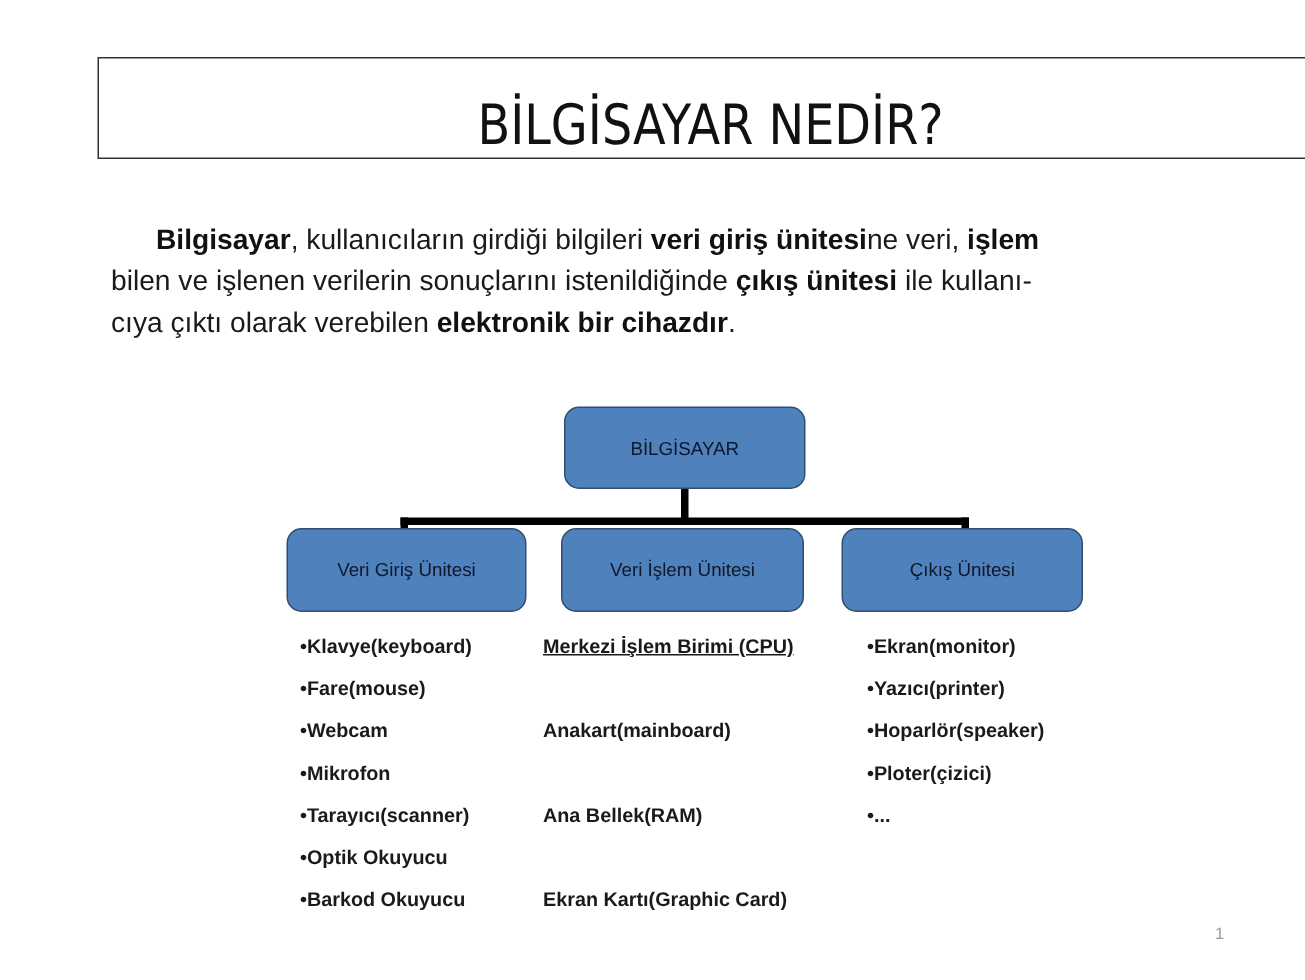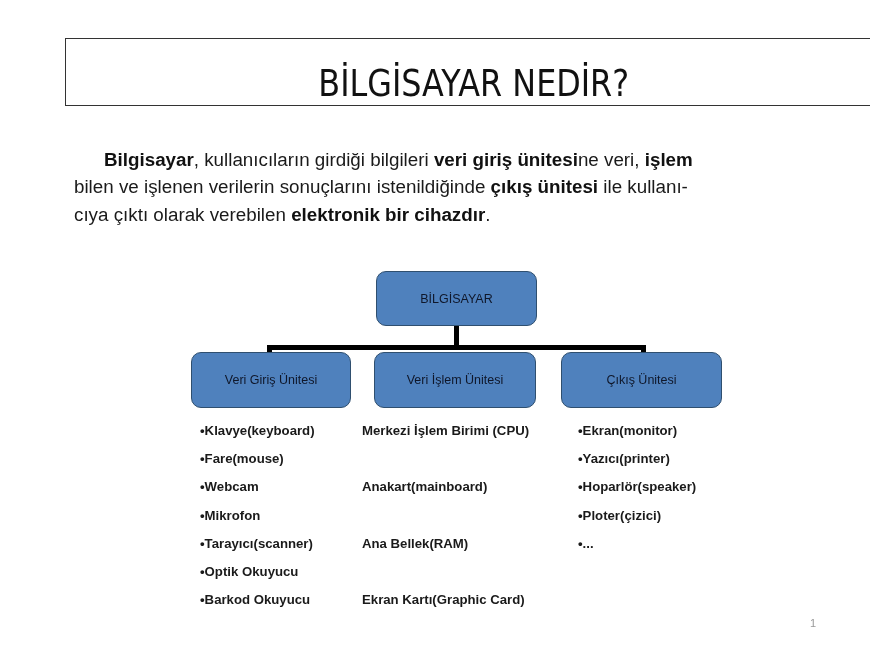--- a/index.html
+++ b/index.html
@@ -80,21 +80,21 @@
 <div class="col col-1" id="col-input">
     <div class="item" style="top: 0px;">•Klavye(keyboard)</div>
     <div class="item" style="top: 28.2px;">•Fare(mouse)</div>
     <div class="item" style="top: 56.4px;">•Webcam</div>
     <div class="item" style="top: 84.6px;">•Mikrofon</div>
     <div class="item" style="top: 112.8px;">•Tarayıcı(scanner)</div>
     <div class="item" style="top: 141px;">•Optik Okuyucu</div>
     <div class="item" style="top: 169.2px;">•Barkod Okuyucu</div>
   </div>
 <div class="col col-2" id="col-processing">
-    <div class="item" style="top: 0px;">Merkezi İşlem Birimi (CPU)</div>
+    <div class="item" style="top: 0px; text-decoration: underline;">Merkezi İşlem Birimi (CPU)</div>
     <div class="item" style="top: 56.4px;">Anakart(mainboard)</div>
     <div class="item" style="top: 112.8px;">Ana Bellek(RAM)</div>
     <div class="item" style="top: 169.2px;">Ekran Kartı(Graphic Card)</div>
   </div>
 <div class="col col-3" id="col-output">
     <div class="item" style="top: 0px;">•Ekran(monitor)</div>
     <div class="item" style="top: 28.2px;">•Yazıcı(printer)</div>
     <div class="item" style="top: 56.4px;">•Hoparlör(speaker)</div>
     <div class="item" style="top: 84.6px;">•Ploter(çizici)</div>
     <div class="item" style="top: 112.8px;">•...</div>

